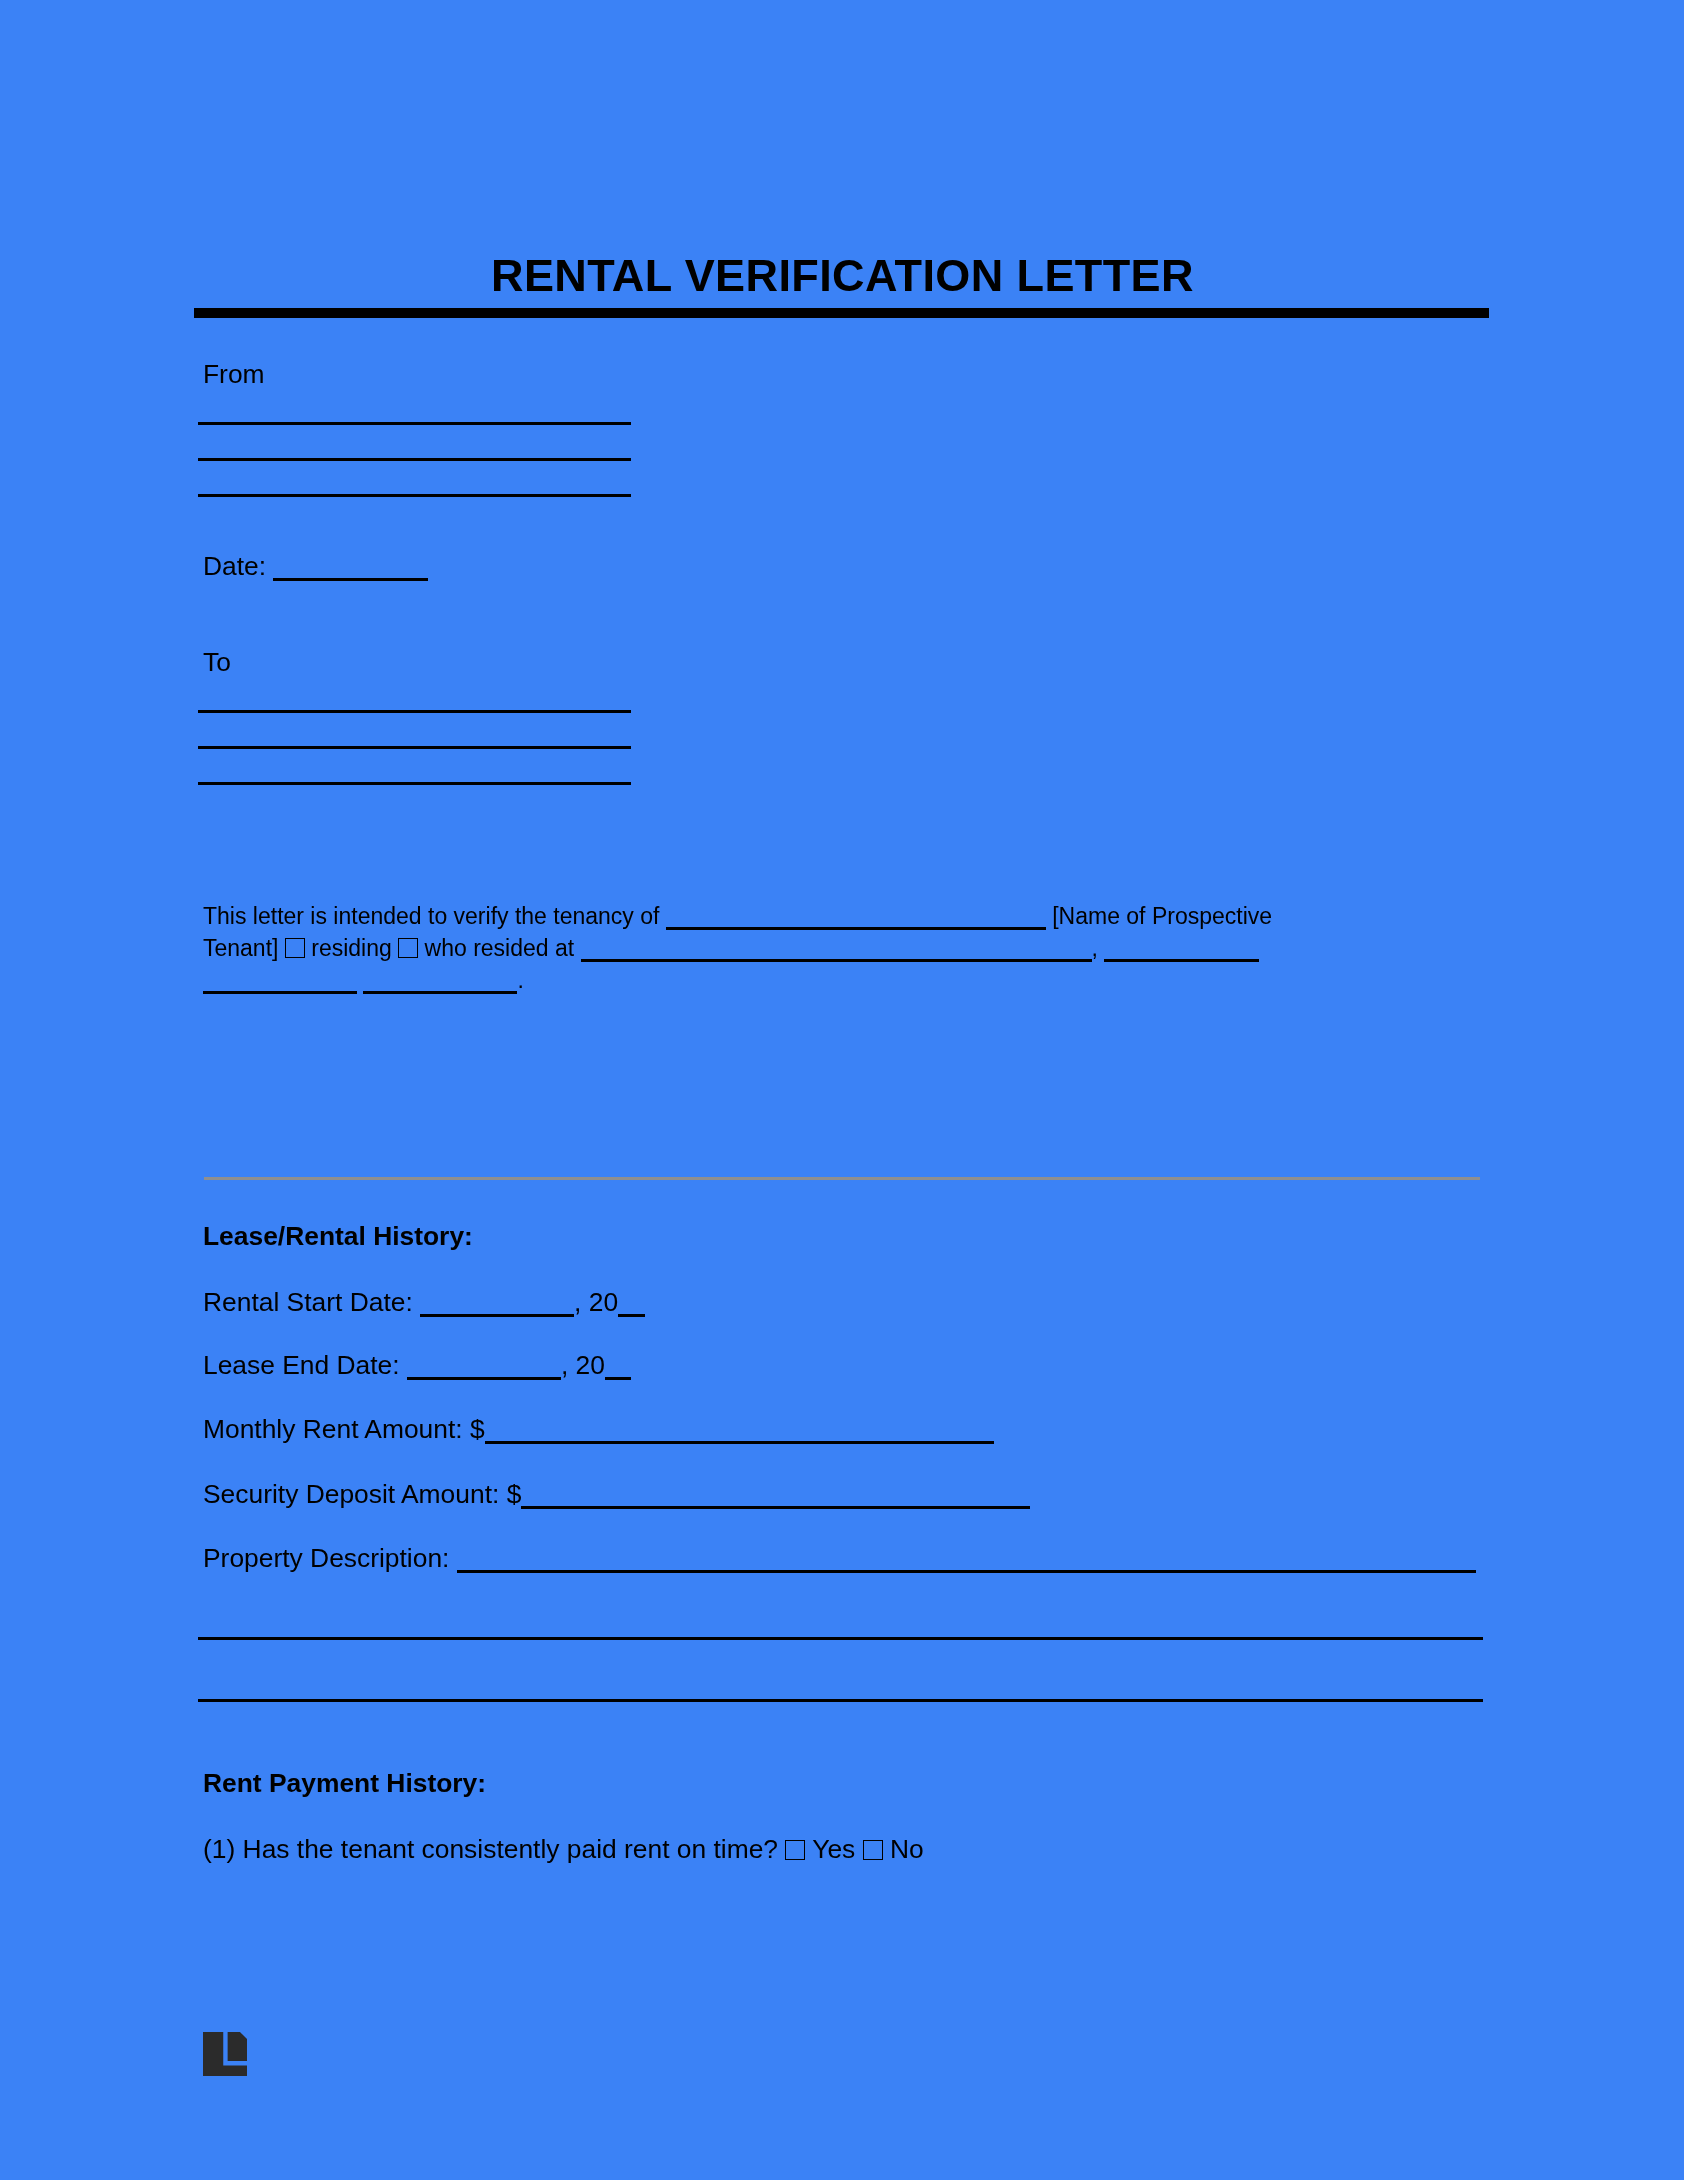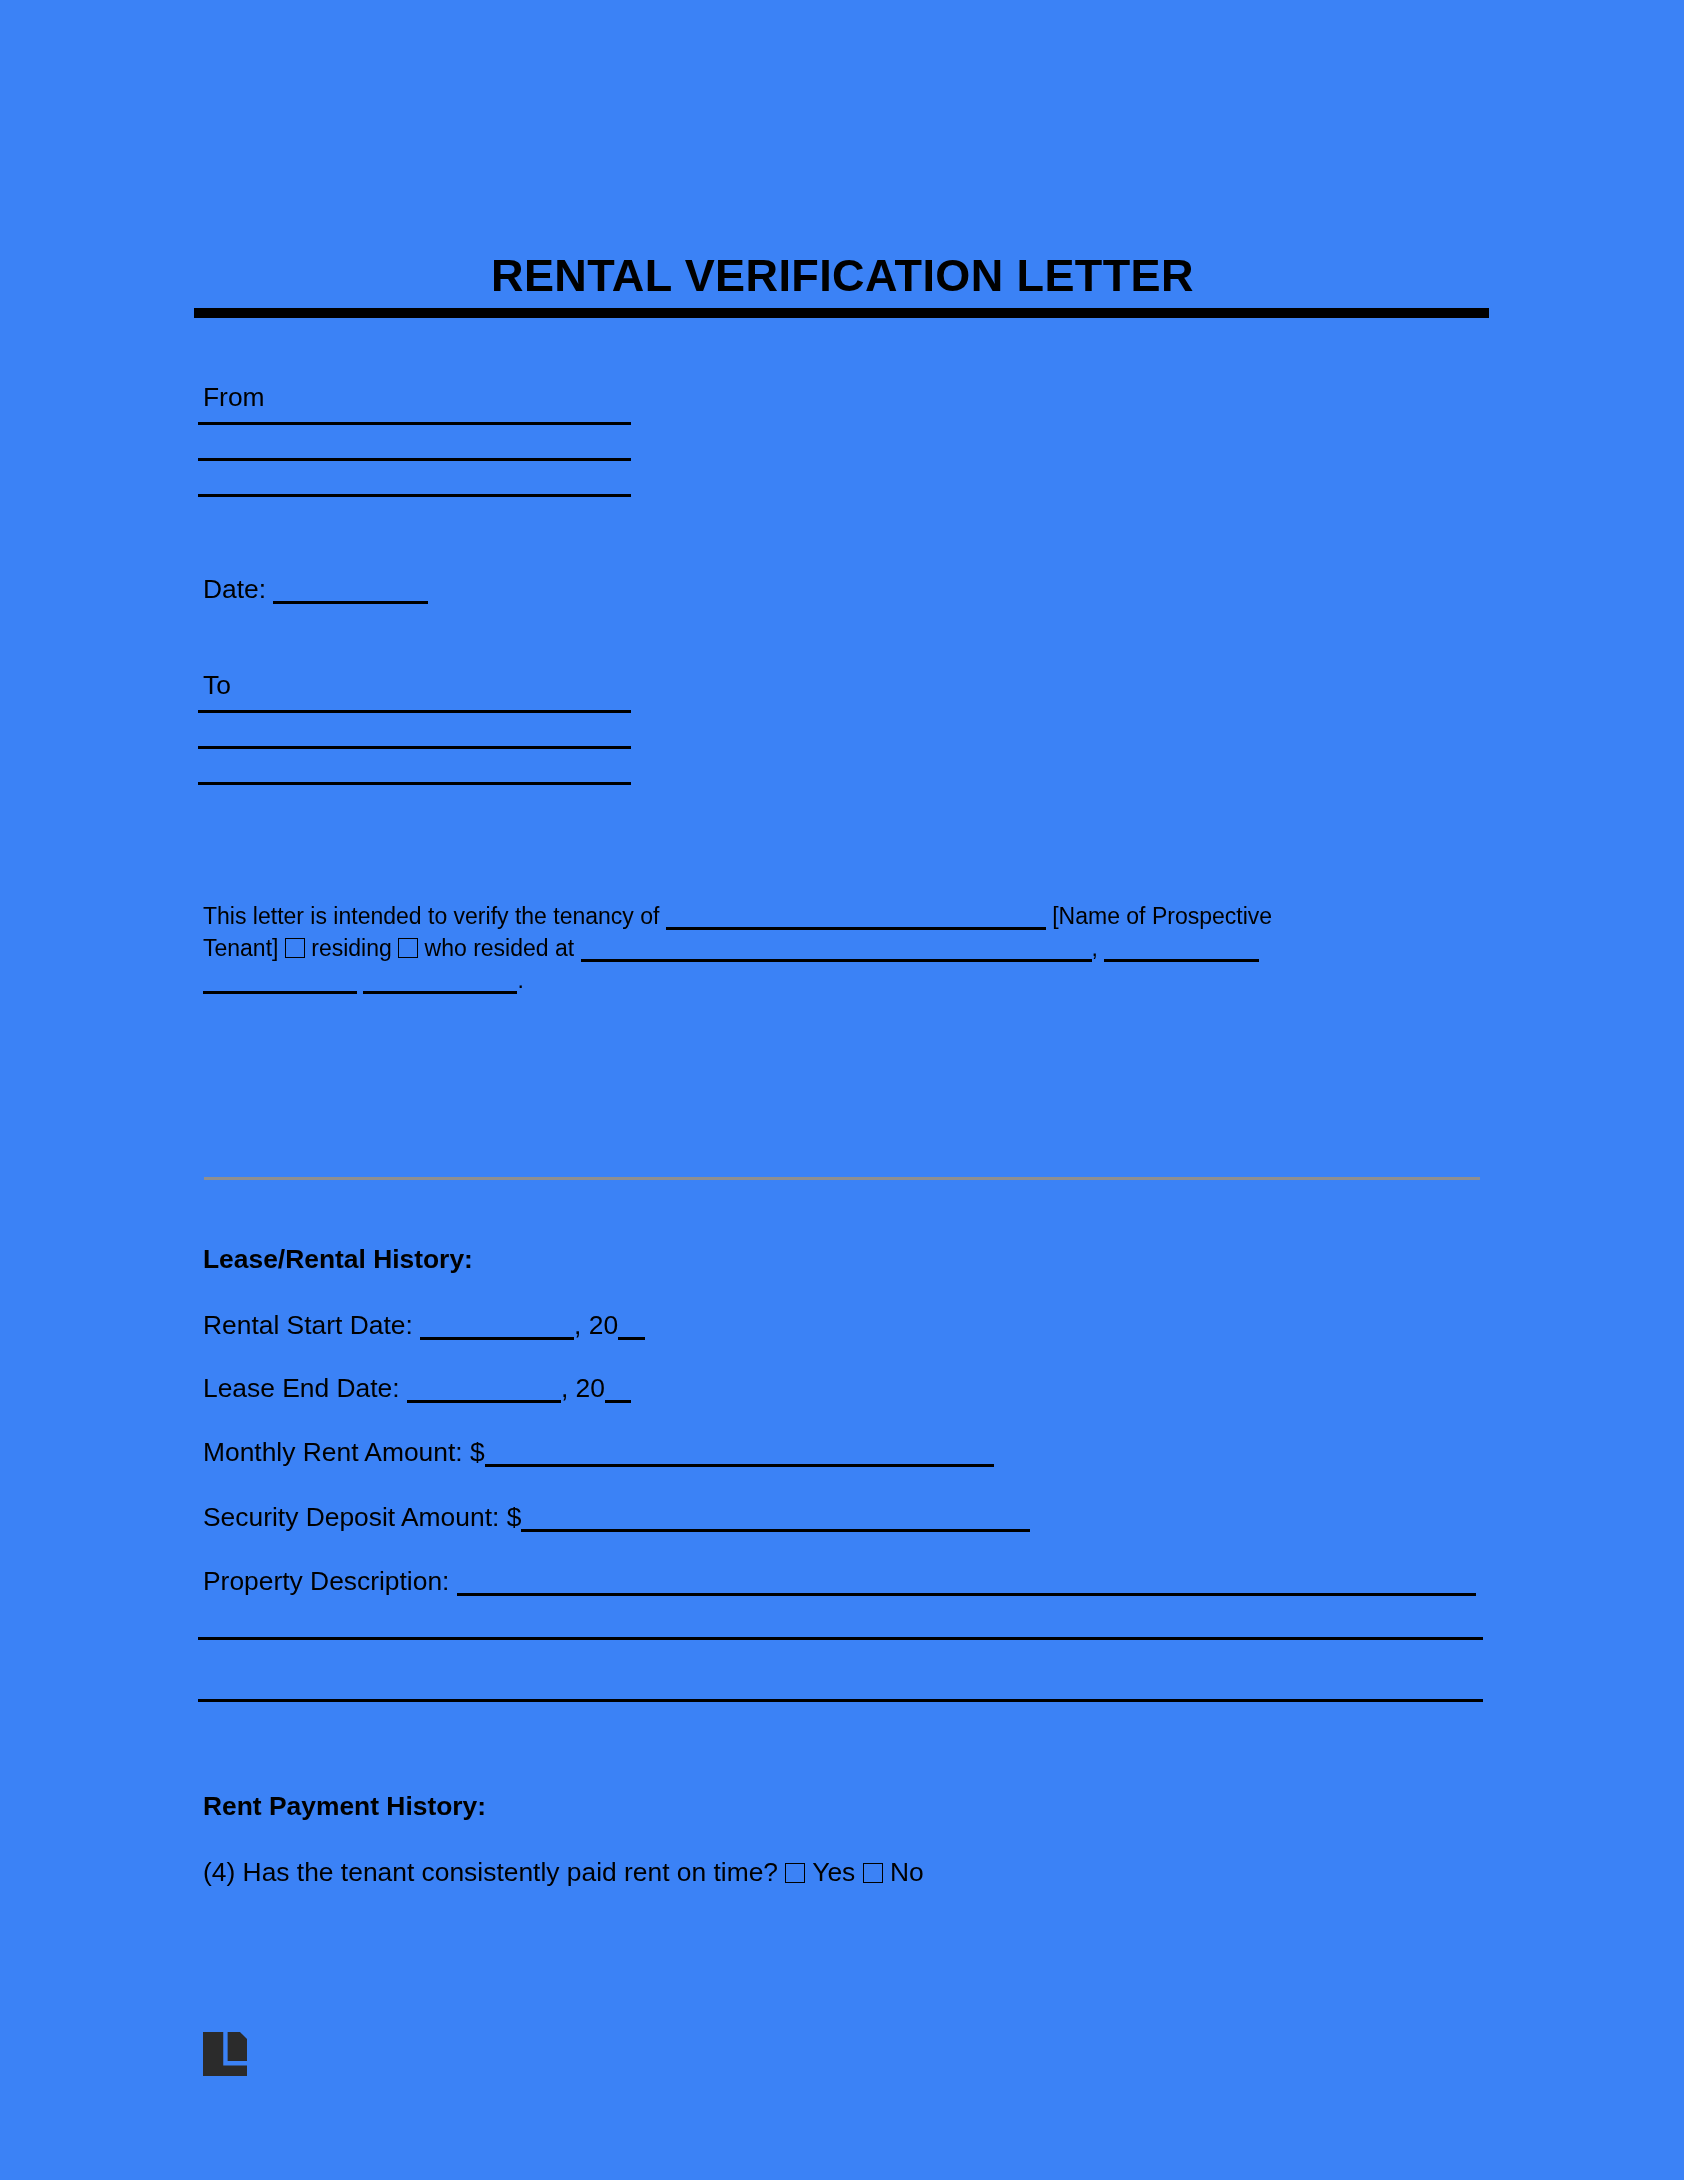--- a/index.html
+++ b/index.html
@@ -36,21 +36,20 @@
     top:308px;
     height:10.2px;
     background:var(--text);
   }
   .row{
     position:absolute;
     left:203px;
     font-size:26.4px;
     line-height:33px;
     white-space:nowrap;
-    margin-top:23px;
   }
   .para{
     position:absolute;
     left:203px;
     font-size:23px;
     white-space:nowrap;
   }
   .bold{font-weight:bold;}
   .blank{
     display:inline-block;
@@ -125,21 +124,21 @@
 
   <div class="row" style="top:1478px"><span>Security Deposit Amount: $</span><span class="blank" style="width:509px"></span></div>
 
   <div class="row" style="top:1542px"><span>Property Description:</span> <span class="blank" style="width:1019px"></span></div>
 
   <div class="hline full" style="top:1637px"></div>
   <div class="hline full" style="top:1699px"></div>
 
   <div class="row bold" style="top:1767px">Rent Payment History:</div>
 
-  <div class="row" style="top:1833px"><span>(4) Has the tenant consistently paid rent on time?</span> <span class="cbx"></span> <span>Yes</span> <span class="cbx"></span> <span>No</span></div>
+  <div class="row" style="top:1833px"><span>(1) Has the tenant consistently paid rent on time?</span> <span class="cbx"></span> <span>Yes</span> <span class="cbx"></span> <span>No</span></div>
 
   <svg class="logo" viewBox="0 0 50 50" aria-hidden="true">
     <path d="M0 0 H23 V38 H50 V50 H0 Z" fill="var(--logo)"></path>
     <path d="M28 0 H42 L50 8 V33 H28 Z" fill="var(--logo)"></path>
   </svg>
 
 </div>
 
 
 </body></html>

